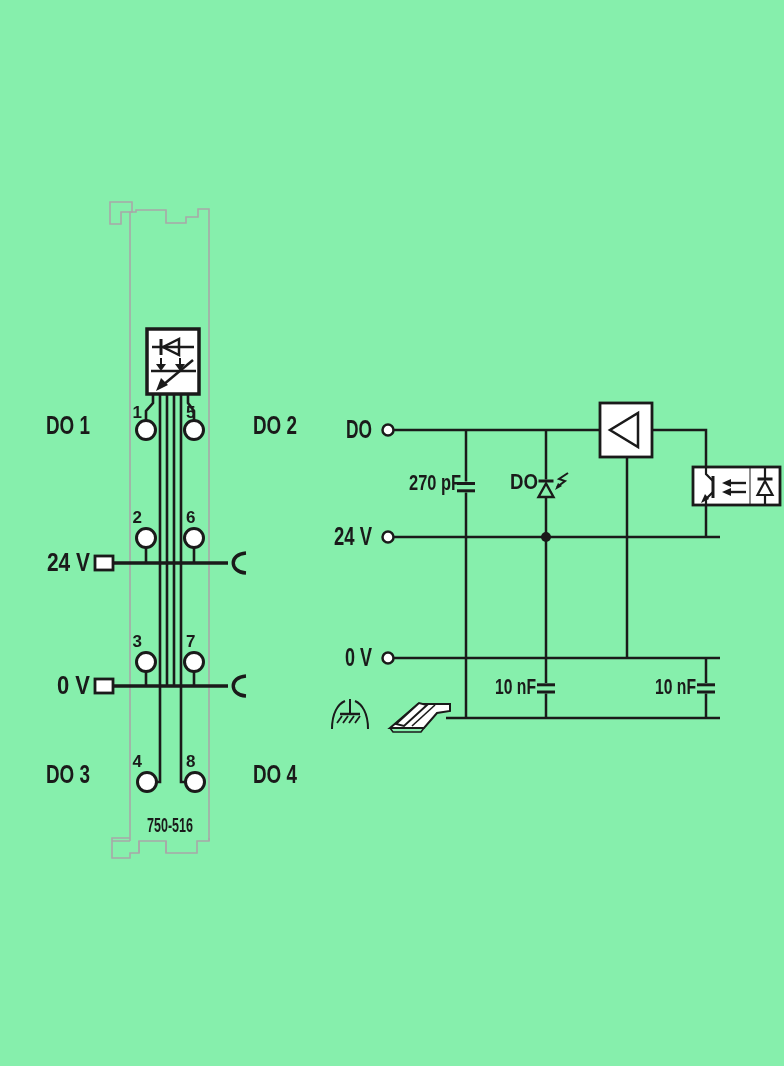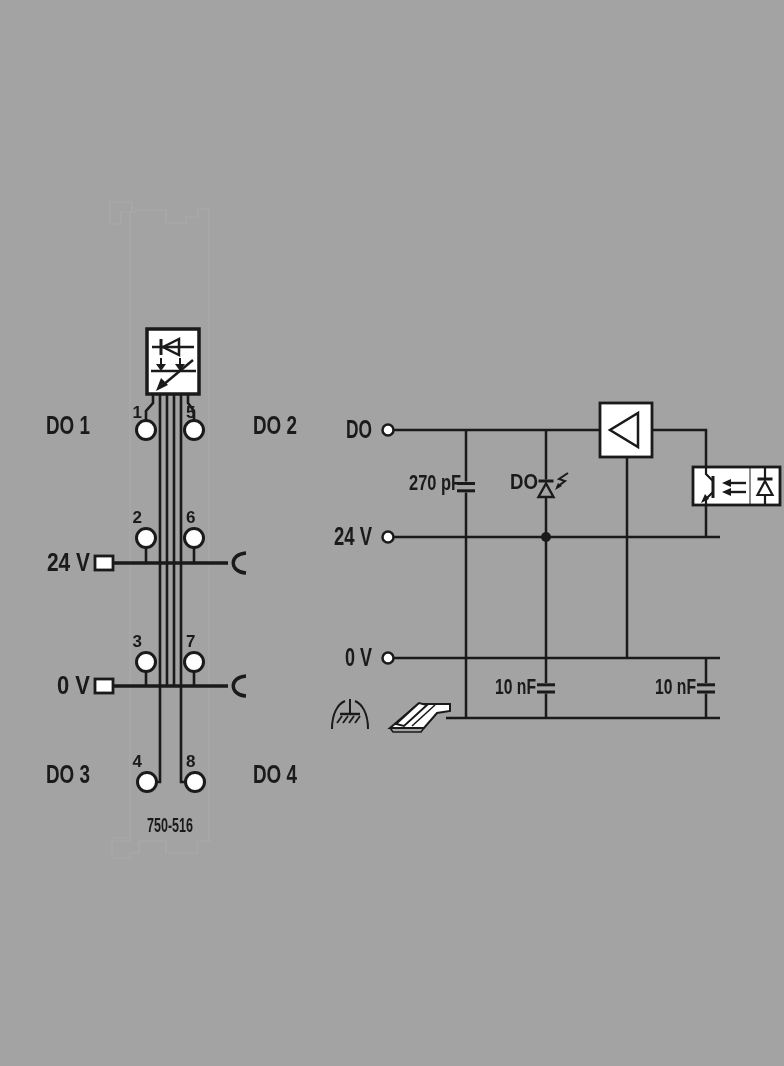--- a/index.html
+++ b/index.html
@@ -1,16 +1,16 @@
 <!DOCTYPE html>
 <html><head>
 <meta charset="utf-8">
 <style>
   html,body{margin:0;padding:0;background:#ffffff;}
-  .page{position:relative;width:784px;height:1066px;background:#a3a3a3;overflow:hidden;}
+  .page{position:relative;width:784px;height:1066px;background:#86efac;overflow:hidden;}
   svg{display:block;}
   text{font-family:"Liberation Sans","DejaVu Sans",sans-serif;font-weight:700;fill:#1a1a1a;}
   .lbl{font-size:25px;}
   .num{font-size:17px;}
   .val{font-size:22px;}
   .part{font-size:20px;}
 </style>
 </head>
 <body>
 

